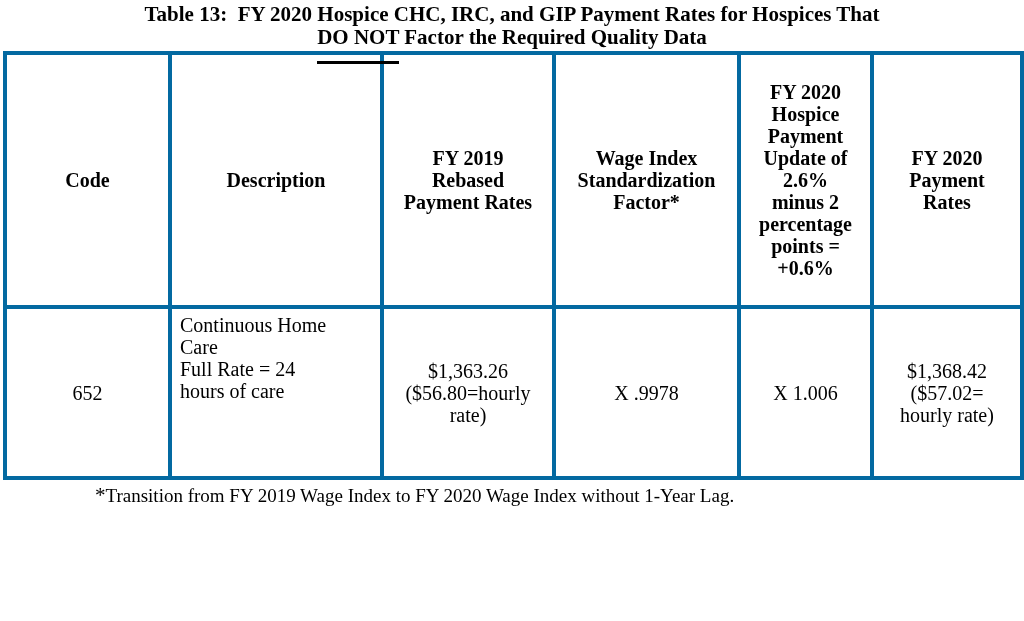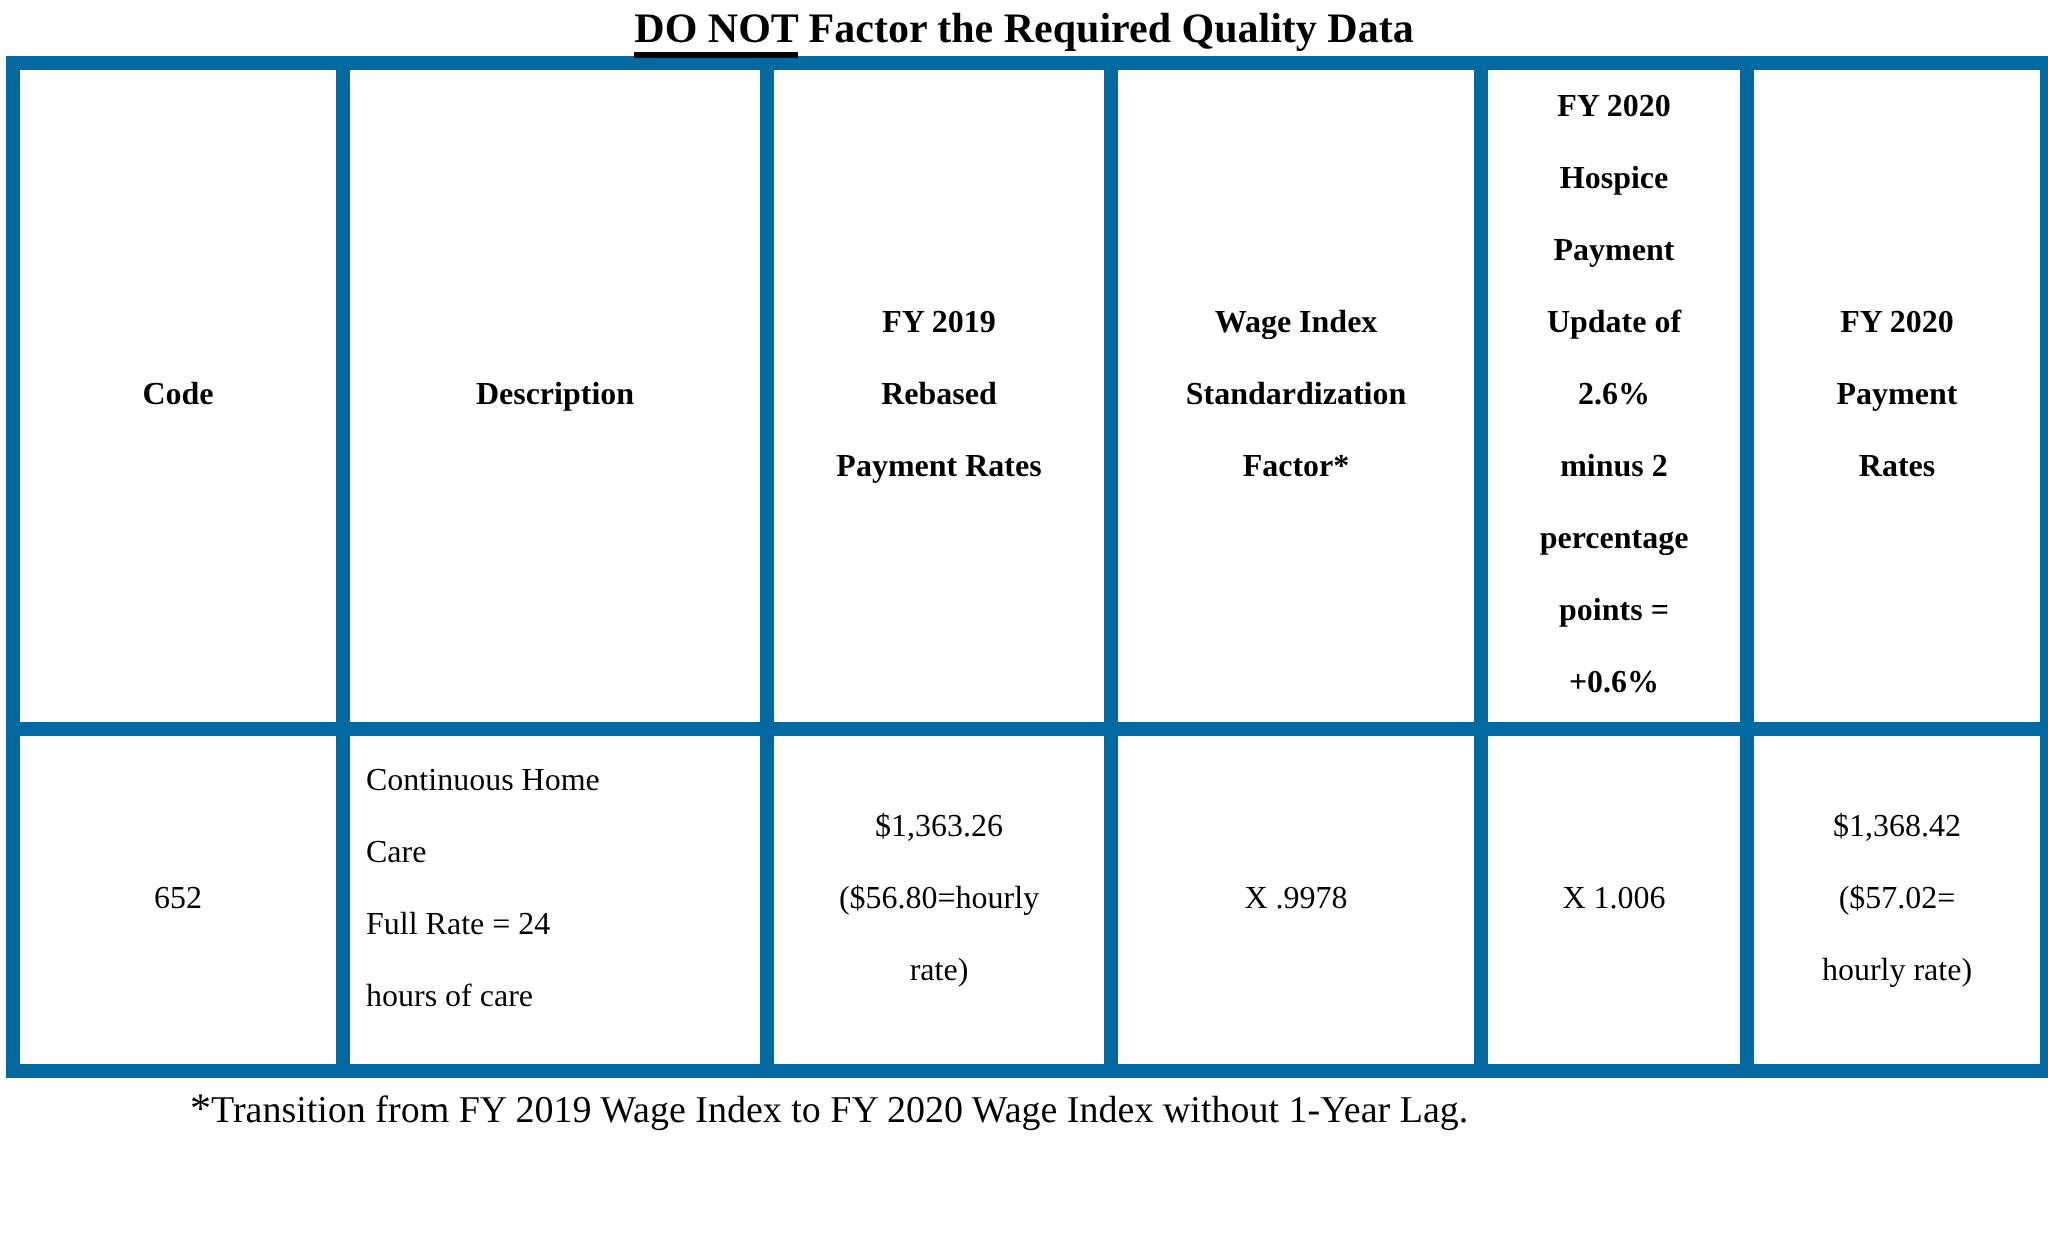--- a/index.html
+++ b/index.html
@@ -6,33 +6,33 @@
   html, body {
     width: 1024px; height: 621px;
     background: #ffffff;
     color: #000000;
     font-family: "Liberation Serif", serif;
     overflow: hidden;
   }
   .title-block { text-align: center; padding-top: 3px; }
   .title-line { display: block; font-weight: bold; font-size: 21px; line-height: 23px; }
   .title-line1 { white-space: pre; }
-  .underline { border-bottom: 3px solid #000; padding-bottom: 0px; }
+  .underline { border-bottom: 3px solid #000; padding-bottom: 12px; }
 
   table.rates {
     border-collapse: collapse;
     table-layout: fixed;
     width: 1017px;
     margin-left: 3px;
     margin-top: 2px;
   }
   table.rates th, table.rates td {
-    border: 7px solid #0369a1;
-    font-size: 16px;
-    line-height: 36px;
+    border: 4px solid #0369a1;
+    font-size: 20px;
+    line-height: 22px;
     white-space: pre-line;
     overflow: hidden;
   }
   table.rates th {
     font-weight: bold;
     text-align: center;
     vertical-align: middle;
     padding: 1px 2px;
   }
   tr.header-row { height: 254px; }
@@ -51,20 +51,21 @@
     margin-top: 4px;
     font-size: 19px;
     line-height: 22px;
   }
   .fn-marker { font-size: 21px; }
 </style>
 </head>
 <body>
 
 <div class="title-block">
+  <span class="title-line title-line1">Table 13:  FY 2020 Hospice CHC, IRC, and GIP Payment Rates for Hospices That</span>
   <span class="title-line"><span class="underline">DO NOT</span><span> Factor the Required Quality Data</span></span>
 </div>
 
 <table class="rates">
   <colgroup>
     <col style="width:165px">
     <col style="width:212px">
     <col style="width:172px">
     <col style="width:185px">
     <col style="width:133px">

